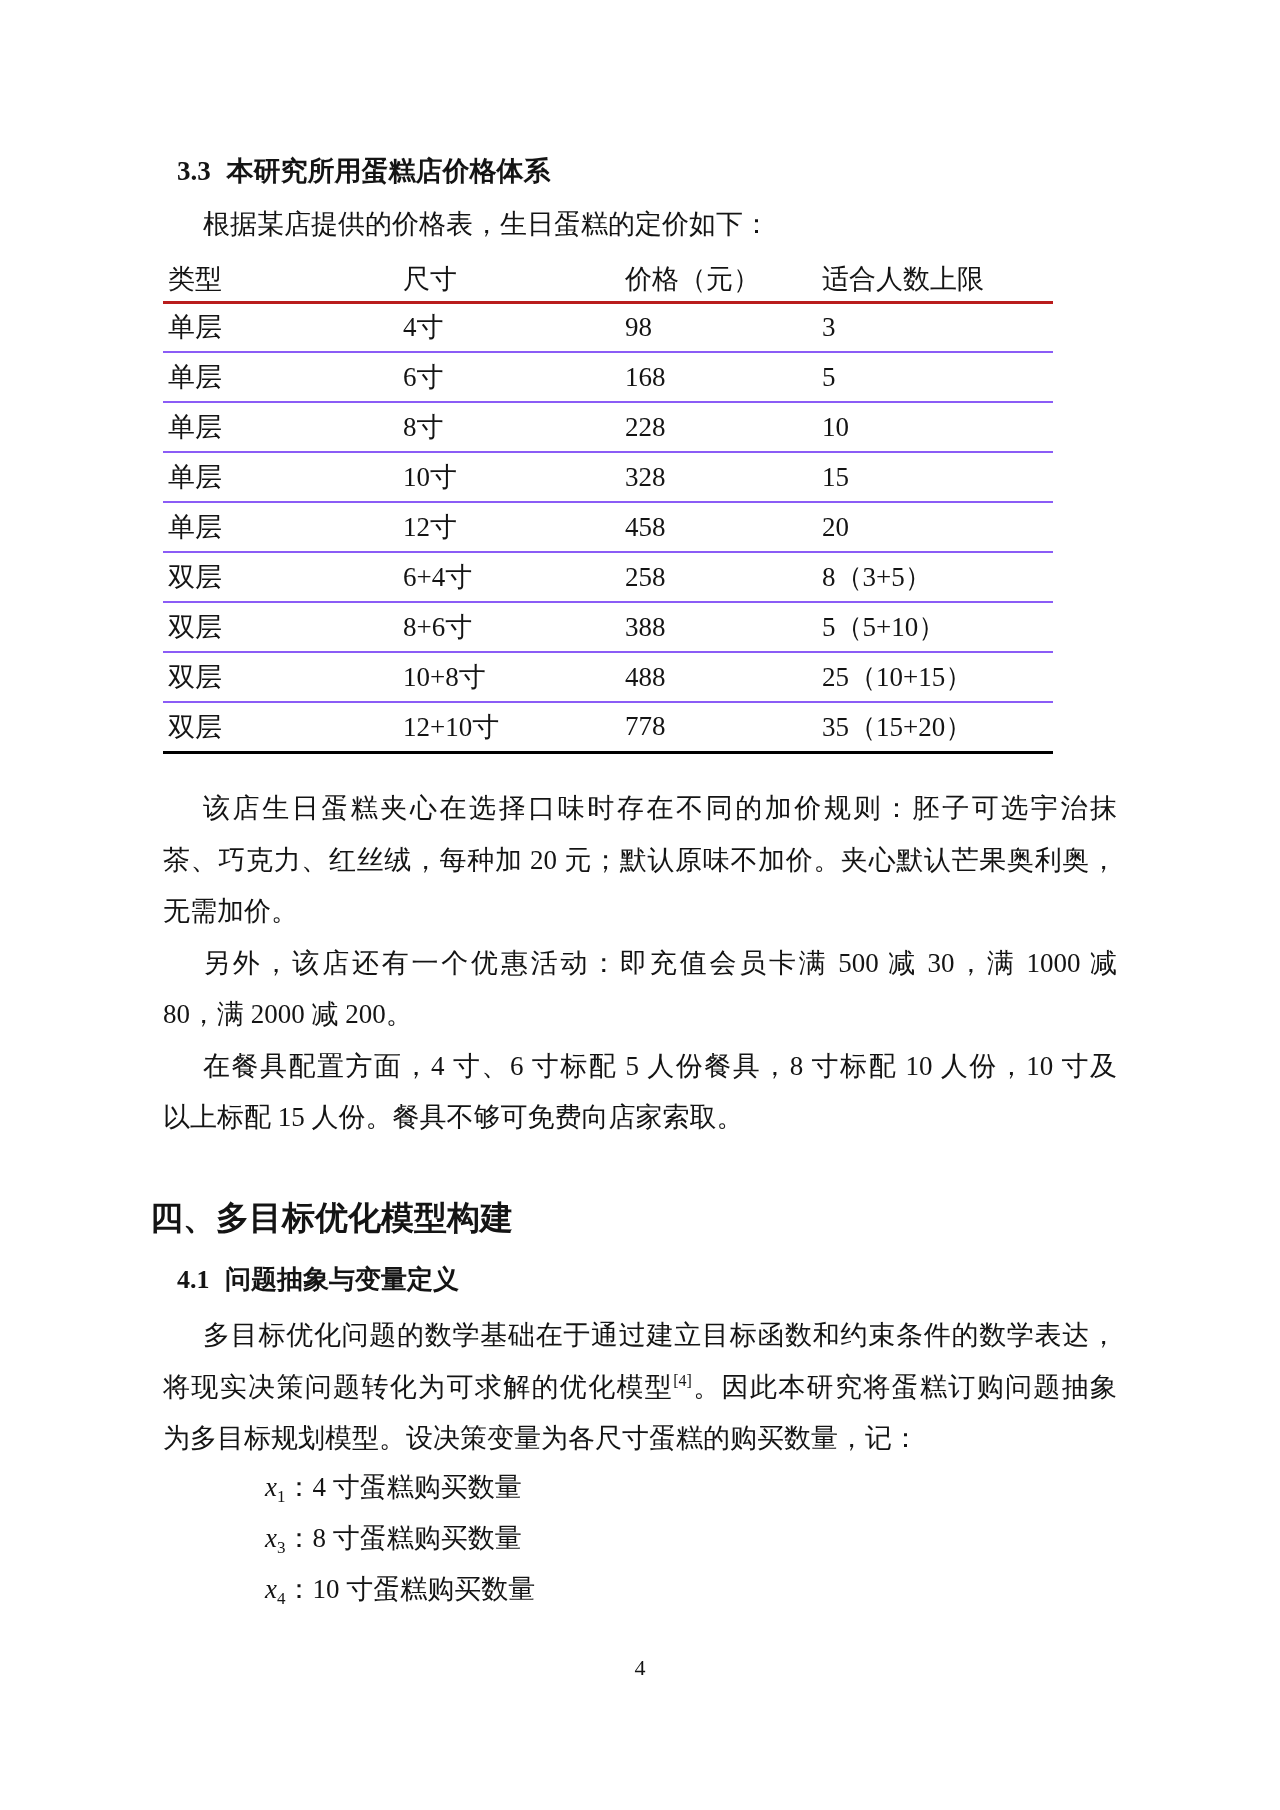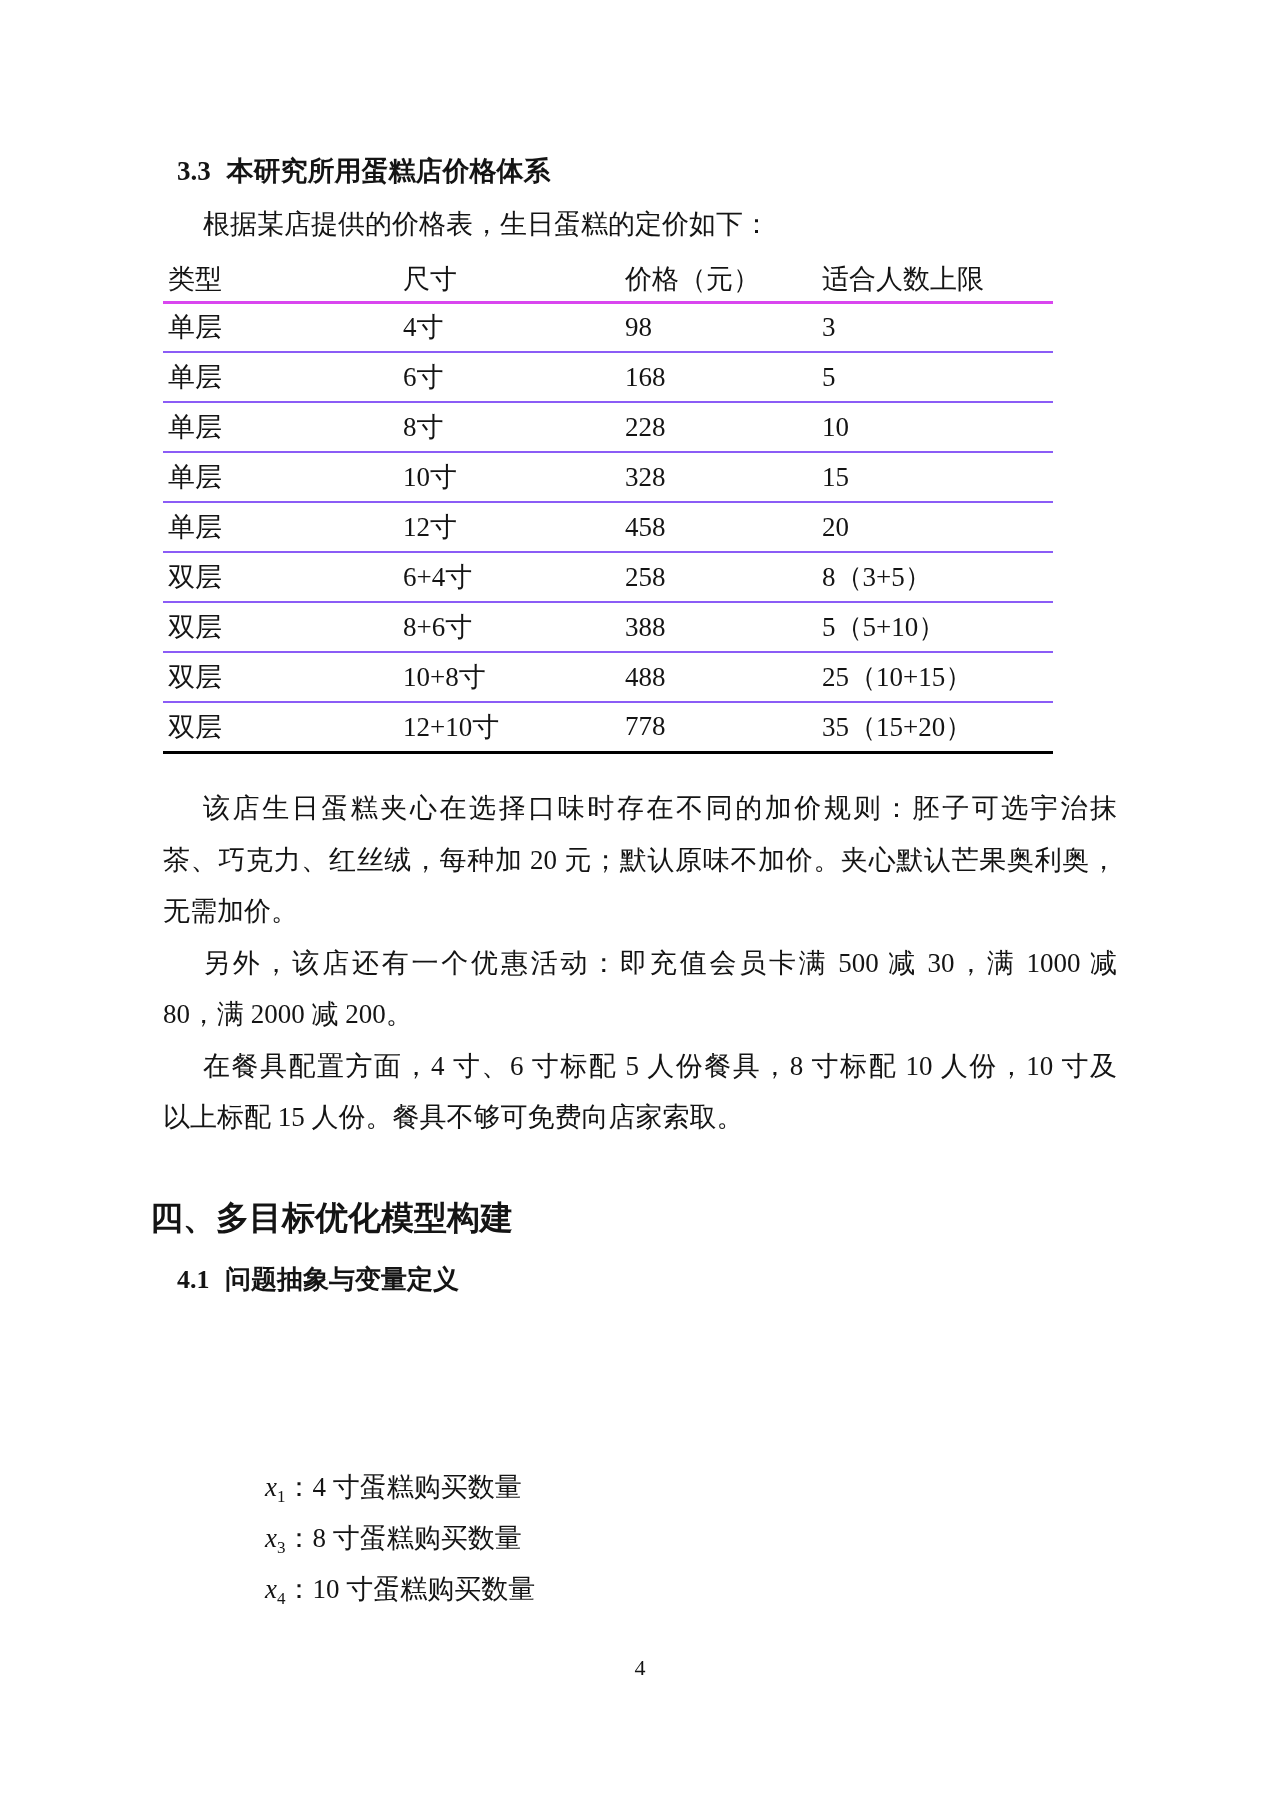--- a/index.html
+++ b/index.html
@@ -67,21 +67,21 @@
   }
   table.price th, table.price td {
     font-weight: 400;
     text-align: left;
     vertical-align: middle;
     padding: 0 0 0 5px;
     overflow: hidden;
     white-space: nowrap;
   }
   table.price thead tr { height: 45px; }
-  table.price thead tr th { border-bottom: 3px solid #d946ef; }
+  table.price thead tr th { border-bottom: 3px solid #b91c1c; }
   table.price tbody tr { height: 50px; }
   table.price tbody tr td { border-bottom: 2px solid #8b5cf6; }
   table.price tbody tr:last-child td { border-bottom: 3px solid #000; }
 
   
   .vars {
     left: 265px;
     font-size: 27px;
   }
   .var-line { line-height: 51px; height: 51px; white-space: nowrap; }
@@ -184,20 +184,25 @@
     <div class="bline jline indent">另外，该店还有一个优惠活动：即充值会员卡满 500 减 30，满 1000 减</div>
     <div class="bline jlast">80，满 2000 减 200。</div>
     <div class="bline jline indent">在餐具配置方面，4 寸、6 寸标配 5 人份餐具，8 寸标配 10 人份，10 寸及</div>
     <div class="bline jlast">以上标配 15 人份。餐具不够可免费向店家索取。</div>
   </div>
 
   <div class="abs h-main" style="top:1196px;">四、多目标优化模型构建</div>
 
   <div class="abs h-sub" style="top:1262px; font-size:26px;">4.1 问题抽象与变量定义</div>
 
+  <div class="abs body-block" style="top:1310px;">
+    <div class="bline jline indent">多目标优化问题的数学基础在于通过建立目标函数和约束条件的数学表达，</div>
+    <div class="bline jline"><span>将现实决策问题转化为可求解的优化模型</span><sup class="cite">[4]</sup><span>。因此本研究将蛋糕订购问题抽象</span></div>
+    <div class="bline jlast">为多目标规划模型。设决策变量为各尺寸蛋糕的购买数量，记：</div>
+  </div>
 
   <div class="abs vars" style="top:1462px;">
     <div class="var-line"><span class="var-sym">x</span><sub class="var-sub">1</sub><span>：4 寸蛋糕购买数量</span></div>
     <div class="var-line"><span class="var-sym">x</span><sub class="var-sub">3</sub><span>：8 寸蛋糕购买数量</span></div>
     <div class="var-line"><span class="var-sym">x</span><sub class="var-sub">4</sub><span>：10 寸蛋糕购买数量</span></div>
   </div>
 
   <div class="abs pagenum" style="top:1655px;">4</div>
 
 </div>

